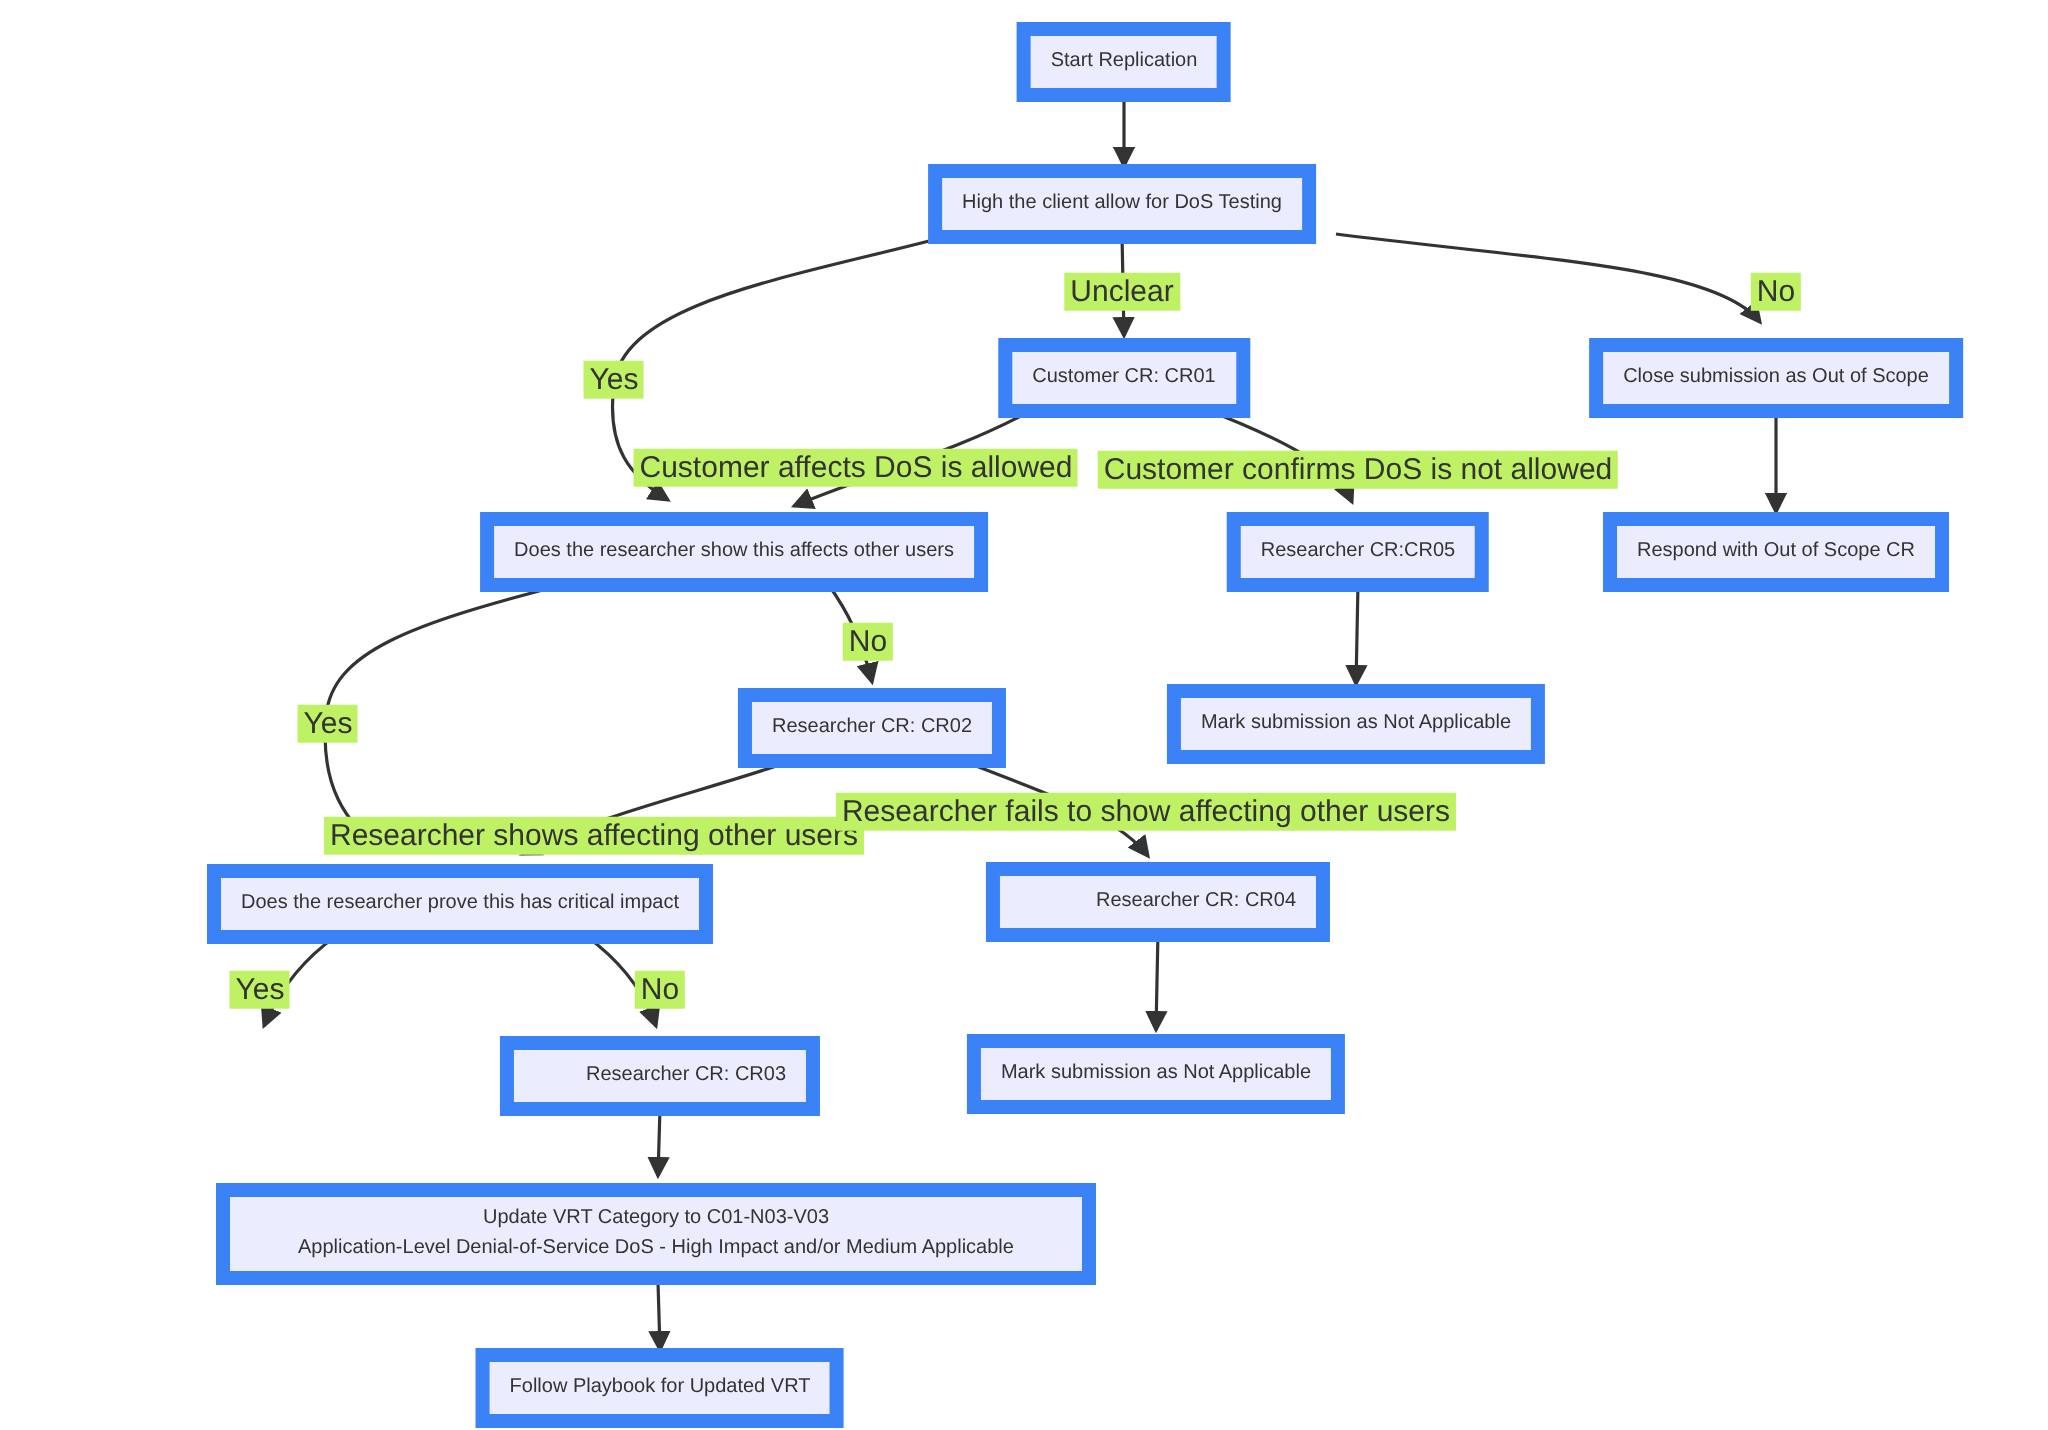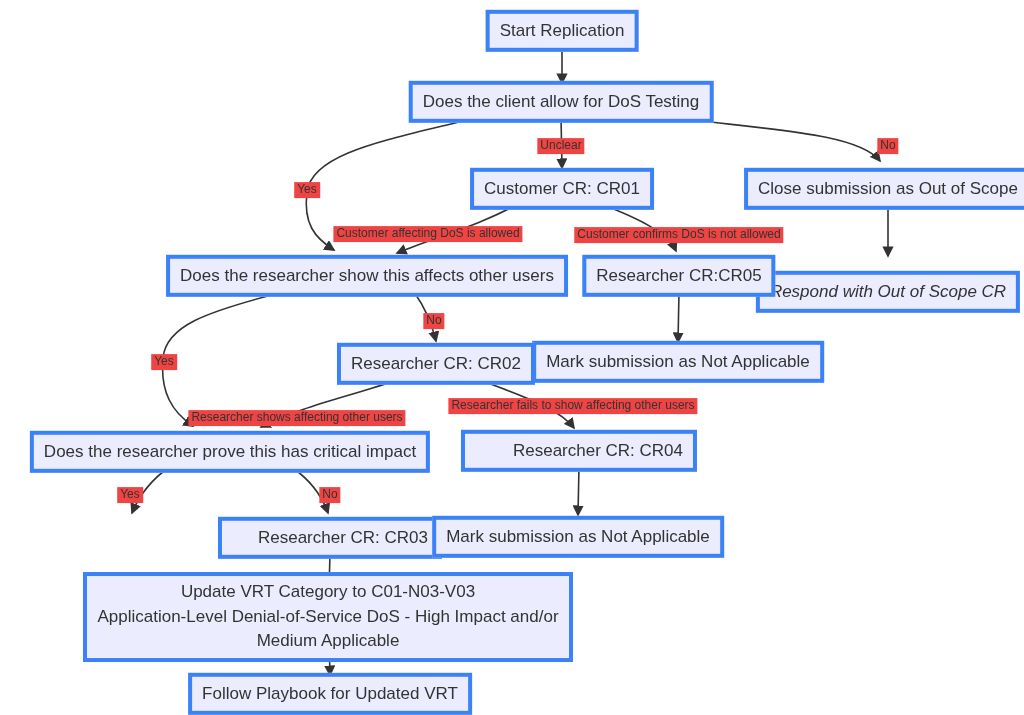--- a/index.html
+++ b/index.html
@@ -15,42 +15,42 @@
   #edges {
     position: absolute;
     left: 0; top: 0;
     width: 1024px; height: 715px;
     pointer-events: none;
   }
   .node {
     position: absolute;
     transform: translate(-50%, -50%);
     background: #ECECFF;
-    border: 4px solid #3b82f6;
+    border: 7px solid #3b82f6;
     color: #333333;
-    font-size: 17px;
+    font-size: 10px;
     line-height: 1.2;
     padding: 7px 10px;
     white-space: nowrap;
     text-align: center;
     box-sizing: border-box;
   }
   .node.multiline {
     white-space: normal;
-    width: 490px;
+    width: 440px;
     padding: 4px 10px;
     line-height: 1.45;
   }
   .node.multiline span { display: block; }
   .elabel {
     position: absolute;
     transform: translate(-50%, -50%);
-    background: #ef4444;
+    background: #bef264;
     color: #333333;
-    font-size: 12px;
+    font-size: 15px;
     line-height: 1.15;
     padding: 1px 3px;
     white-space: nowrap;
   }
 </style>
 </head>
 <body>
 
 <div id="canvas">
 
@@ -75,42 +75,42 @@
       <path d="M478,379 C520,396 558,407 574,428" marker-end="url(#arrow)"></path>
       <path d="M579,466 L578,515" marker-end="url(#arrow)"></path>
       <path d="M168,468 C150,481 139,496 132,513" marker-end="url(#arrow)"></path>
       <path d="M293,468 C311,481 322,496 328,513" marker-end="url(#arrow)"></path>
       <path d="M330,554 L329,588" marker-end="url(#arrow)"></path>
       <path d="M329,641 L330,675" marker-end="url(#arrow)"></path>
     </g>
   </svg>
 
   <div class="node" style="left:562px; top:31px;">Start Replication</div>
-  <div class="node" style="left:561px; top:102px;">Does the client allow for DoS Testing</div>
+  <div class="node" style="left:561px; top:102px;">High the client allow for DoS Testing</div>
   <div class="node" style="left:562px; top:189px;">Customer CR: CR01</div>
   <div class="node" style="left:888px; top:189px;">Close submission as Out of Scope</div>
-  <div class="node" style="left:888px; top:292px;font-style:italic;">Respond with Out of Scope CR</div>
+  <div class="node" style="left:888px; top:276px;">Respond with Out of Scope CR</div>
   <div class="node" style="left:367px; top:276px;">Does the researcher show this affects other users</div>
   <div class="node" style="left:679px; top:276px;">Researcher CR:CR05</div>
   <div class="node" style="left:678px; top:362px;">Mark submission as Not Applicable</div>
   <div class="node" style="left:436px; top:364px;">Researcher CR: CR02</div>
   <div class="node" style="left:230px; top:452px;">Does the researcher prove this has critical impact</div>
   <div class="node" style="left:579px; top:451px;padding-left:48px;">Researcher CR: CR04</div>
   <div class="node" style="left:330px; top:538px;padding-left:36px;">Researcher CR: CR03</div>
   <div class="node" style="left:578px; top:537px;">Mark submission as Not Applicable</div>
   <div class="node multiline" style="left:328px; top:617px;">
     <span>Update VRT Category to C01-N03-V03</span>
     <span>Application-Level Denial-of-Service DoS - High Impact and/or Medium Applicable</span>
   </div>
   <div class="node" style="left:330px; top:694px;">Follow Playbook for Updated VRT</div>
 
   <span class="elabel" style="left:307px; top:190px;">Yes</span>
   <span class="elabel" style="left:561px; top:146px;">Unclear</span>
   <span class="elabel" style="left:888px; top:146px;">No</span>
-  <span class="elabel" style="left:428px; top:234px;">Customer affecting DoS is allowed</span>
+  <span class="elabel" style="left:428px; top:234px;">Customer affects DoS is allowed</span>
   <span class="elabel" style="left:679px; top:235px;">Customer confirms DoS is not allowed</span>
   <span class="elabel" style="left:164px; top:362px;">Yes</span>
   <span class="elabel" style="left:434px; top:321px;">No</span>
   <span class="elabel" style="left:297px; top:418px;">Researcher shows affecting other users</span>
   <span class="elabel" style="left:573px; top:406px;">Researcher fails to show affecting other users</span>
   <span class="elabel" style="left:130px; top:495px;">Yes</span>
   <span class="elabel" style="left:330px; top:495px;">No</span>
 
 </div>
 

